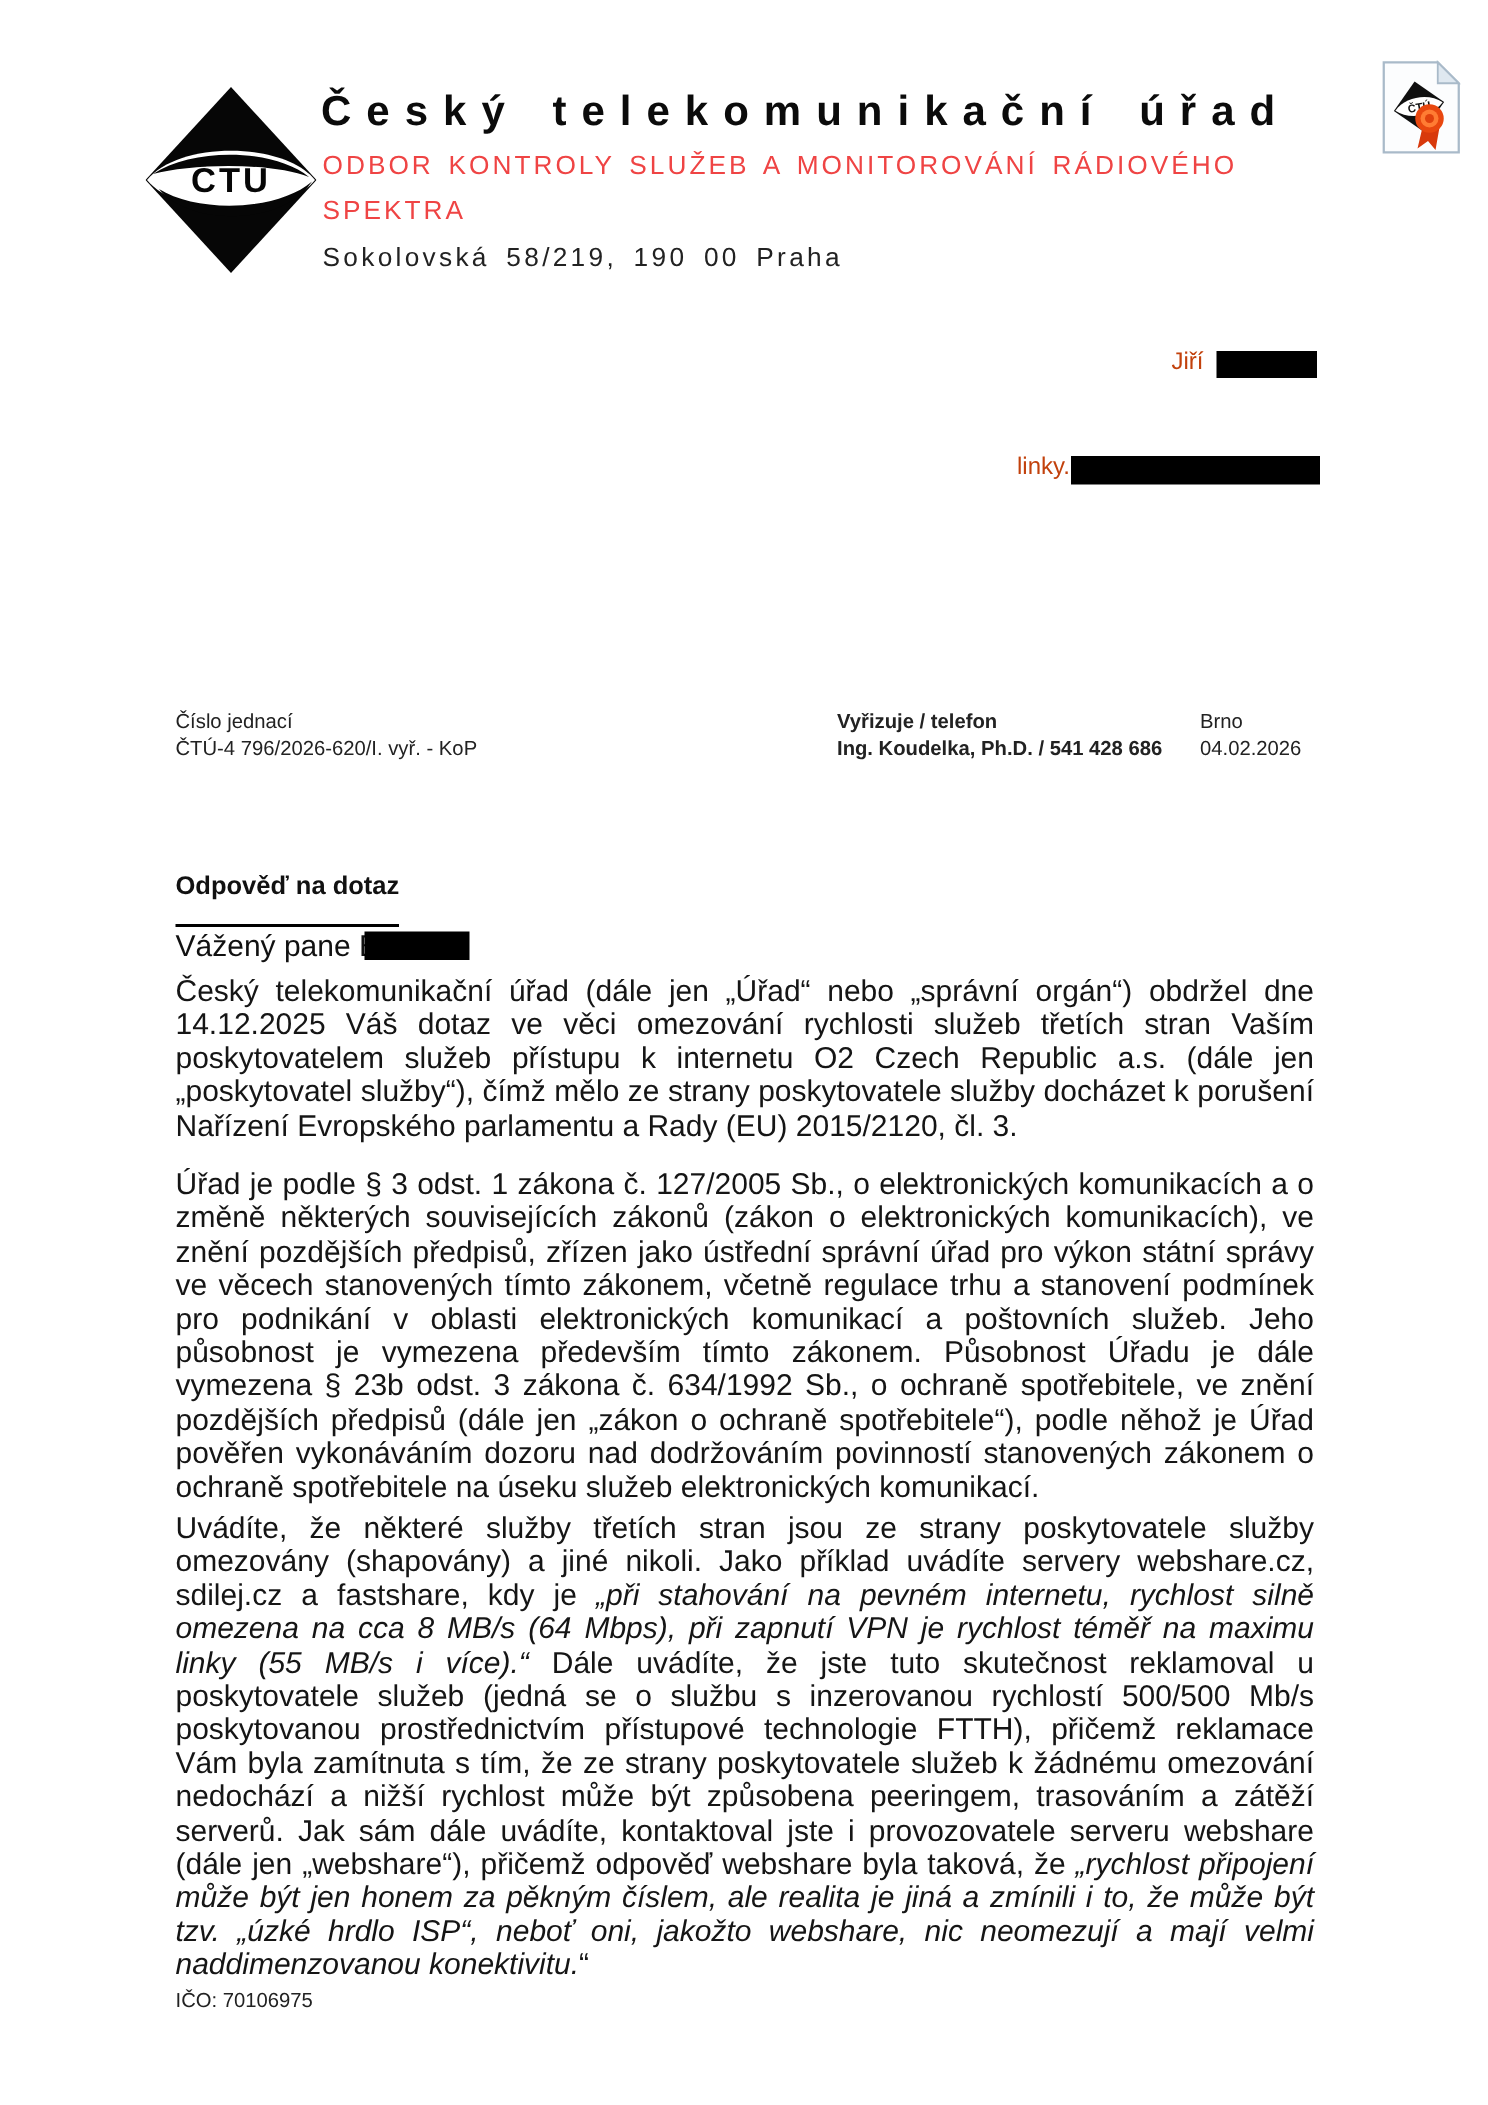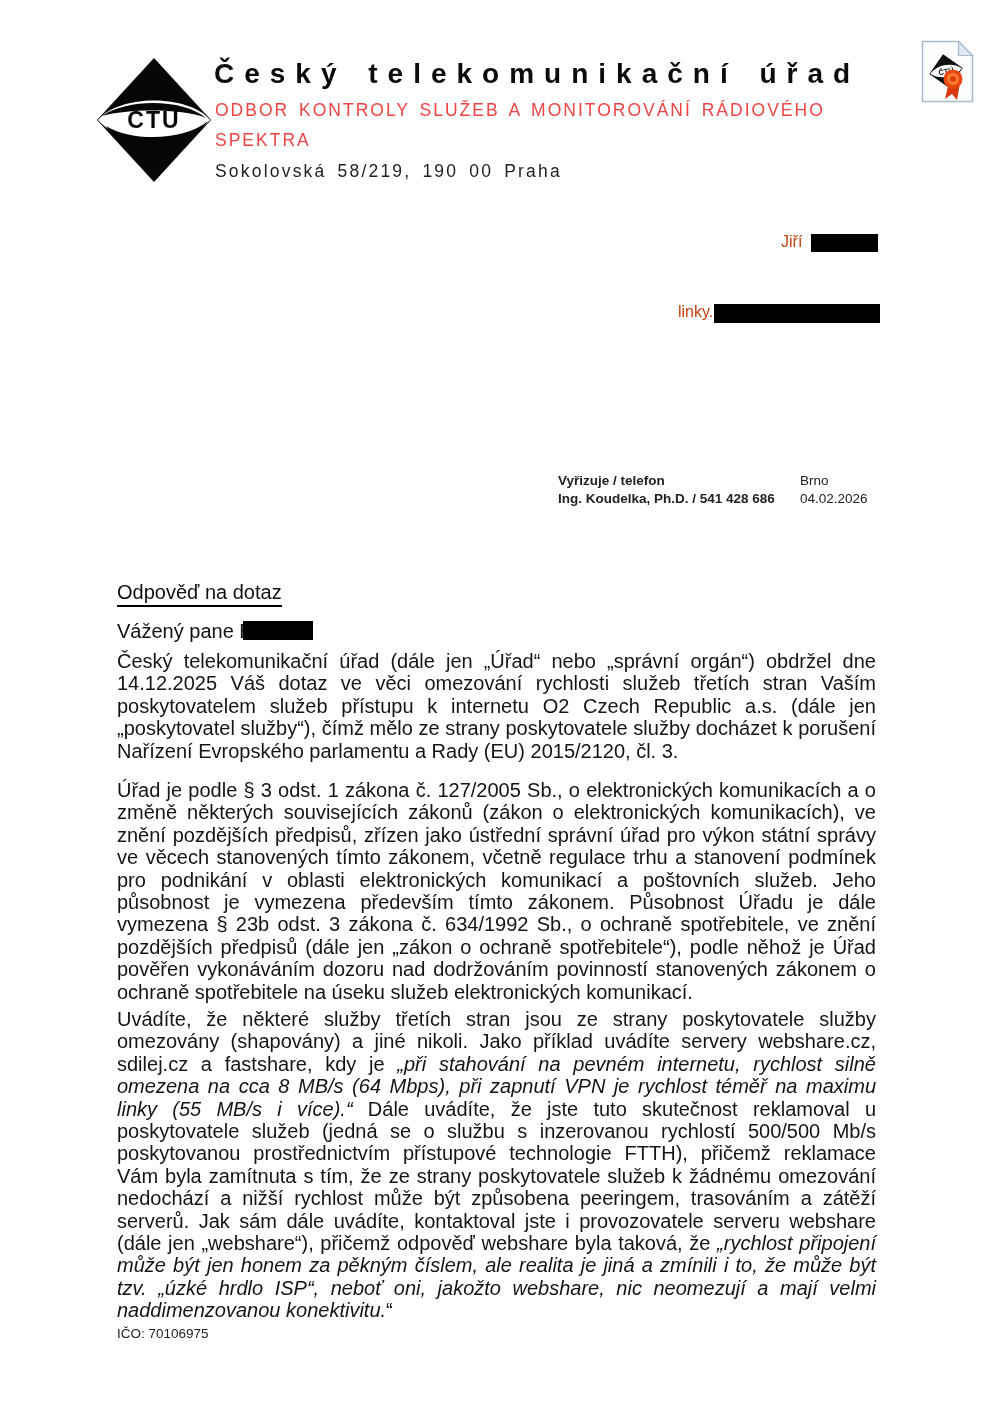--- a/index.html
+++ b/index.html
@@ -34,22 +34,22 @@
   
   .addr-line{font-size:16px;white-space:nowrap;color:#c2410c;}
   .redact{background:#000;display:block;}
 
   
   .ref-col{font-size:13.5px;line-height:17.5px;white-space:nowrap;color:#222;}
 
   
   .letter-heading{
     left:117px;top:581px;
-    font-size:20px;font-weight:normal;
-    border-bottom:2px solid #000;padding-bottom:1px;
+    font-size:17px;font-weight:bold;
+    border-bottom:2px solid #000;padding-bottom:15px;
     white-space:nowrap;
   }
   .salutation{left:117px;top:620px;font-size:20px;white-space:nowrap;}
   .para{
     left:117px;width:759px;
     font-size:20px;line-height:22.4px;
     text-align:justify;color:#151515;
     margin:0;
   }
   .para .q{font-style:italic;}
@@ -92,20 +92,24 @@
       <circle cx="32" cy="39" r="3" fill="#e0410d"></circle>
     </svg>
   </div>
 
   <div class="abs addr-line" style="left:781px;top:233px;">Jiří</div>
   <div class="abs redact" style="left:811px;top:234px;width:67px;height:18px;"></div>
 
   <div class="abs addr-line" style="left:678px;top:303px;">linky.b</div>
   <div class="abs redact" style="left:714px;top:304px;width:166px;height:19px;"></div>
 
+  <div class="abs ref-col" style="left:117px;top:472px;">
+    <div>Číslo jednací</div>
+    <div>ČTÚ-4 796/2026-620/I. vyř. - KoP</div>
+  </div>
   <div class="abs ref-col" style="left:558px;top:472px;font-weight:bold;">
     <div>Vyřizuje / telefon</div>
     <div>Ing. Koudelka, Ph.D. / 541 428 686</div>
   </div>
   <div class="abs ref-col" style="left:800px;top:472px;">
     <div>Brno</div>
     <div>04.02.2026</div>
   </div>
 
   <div class="abs letter-heading">Odpověď na dotaz</div>

